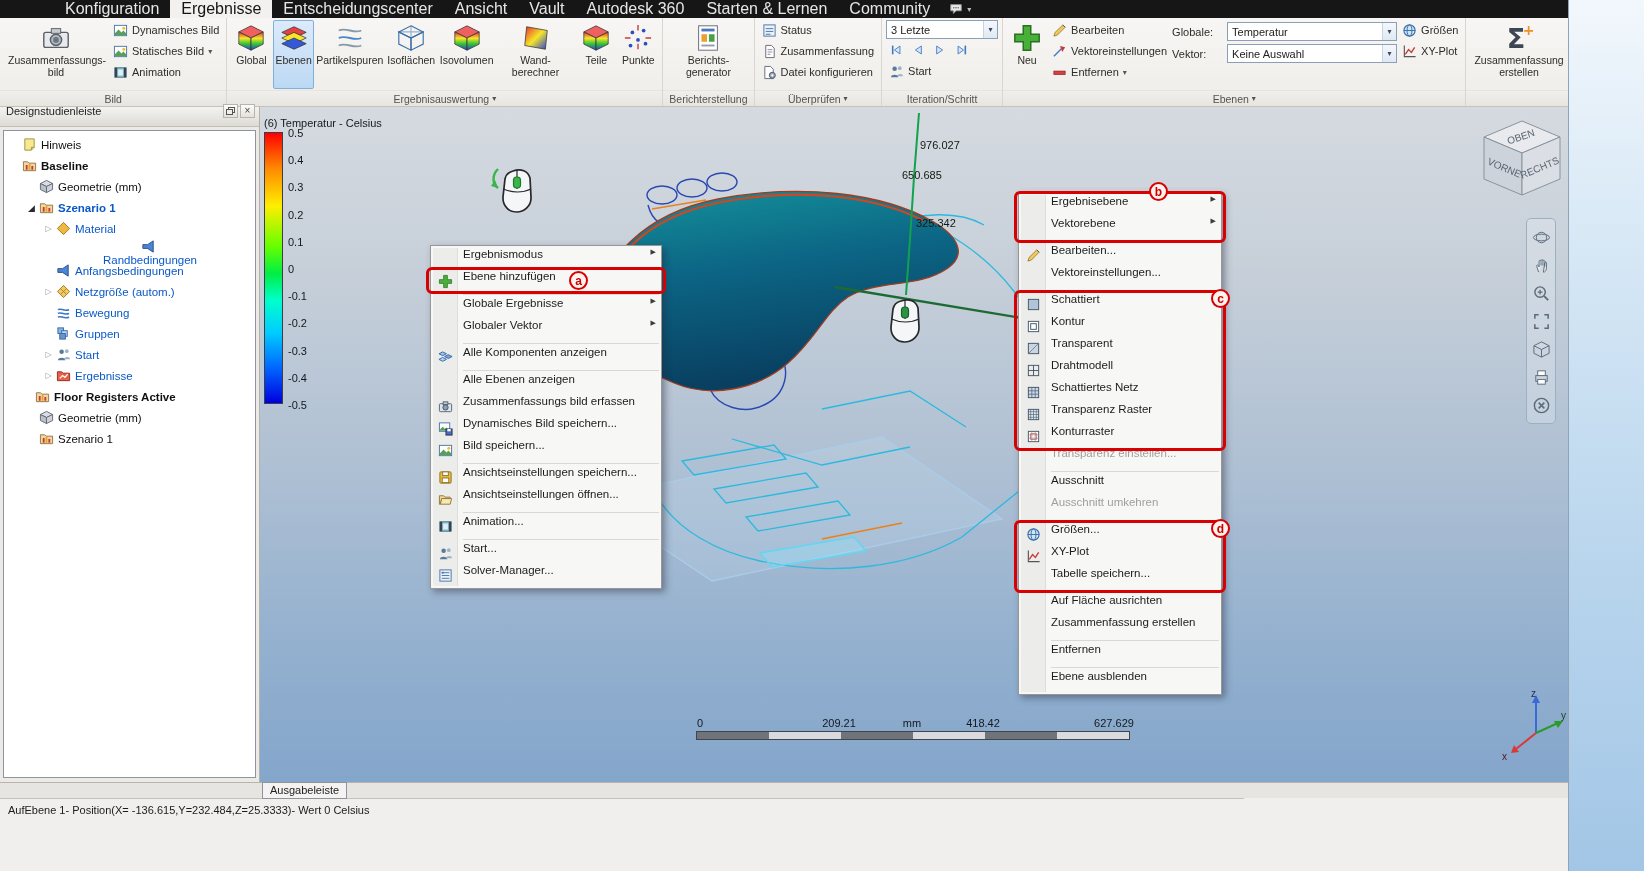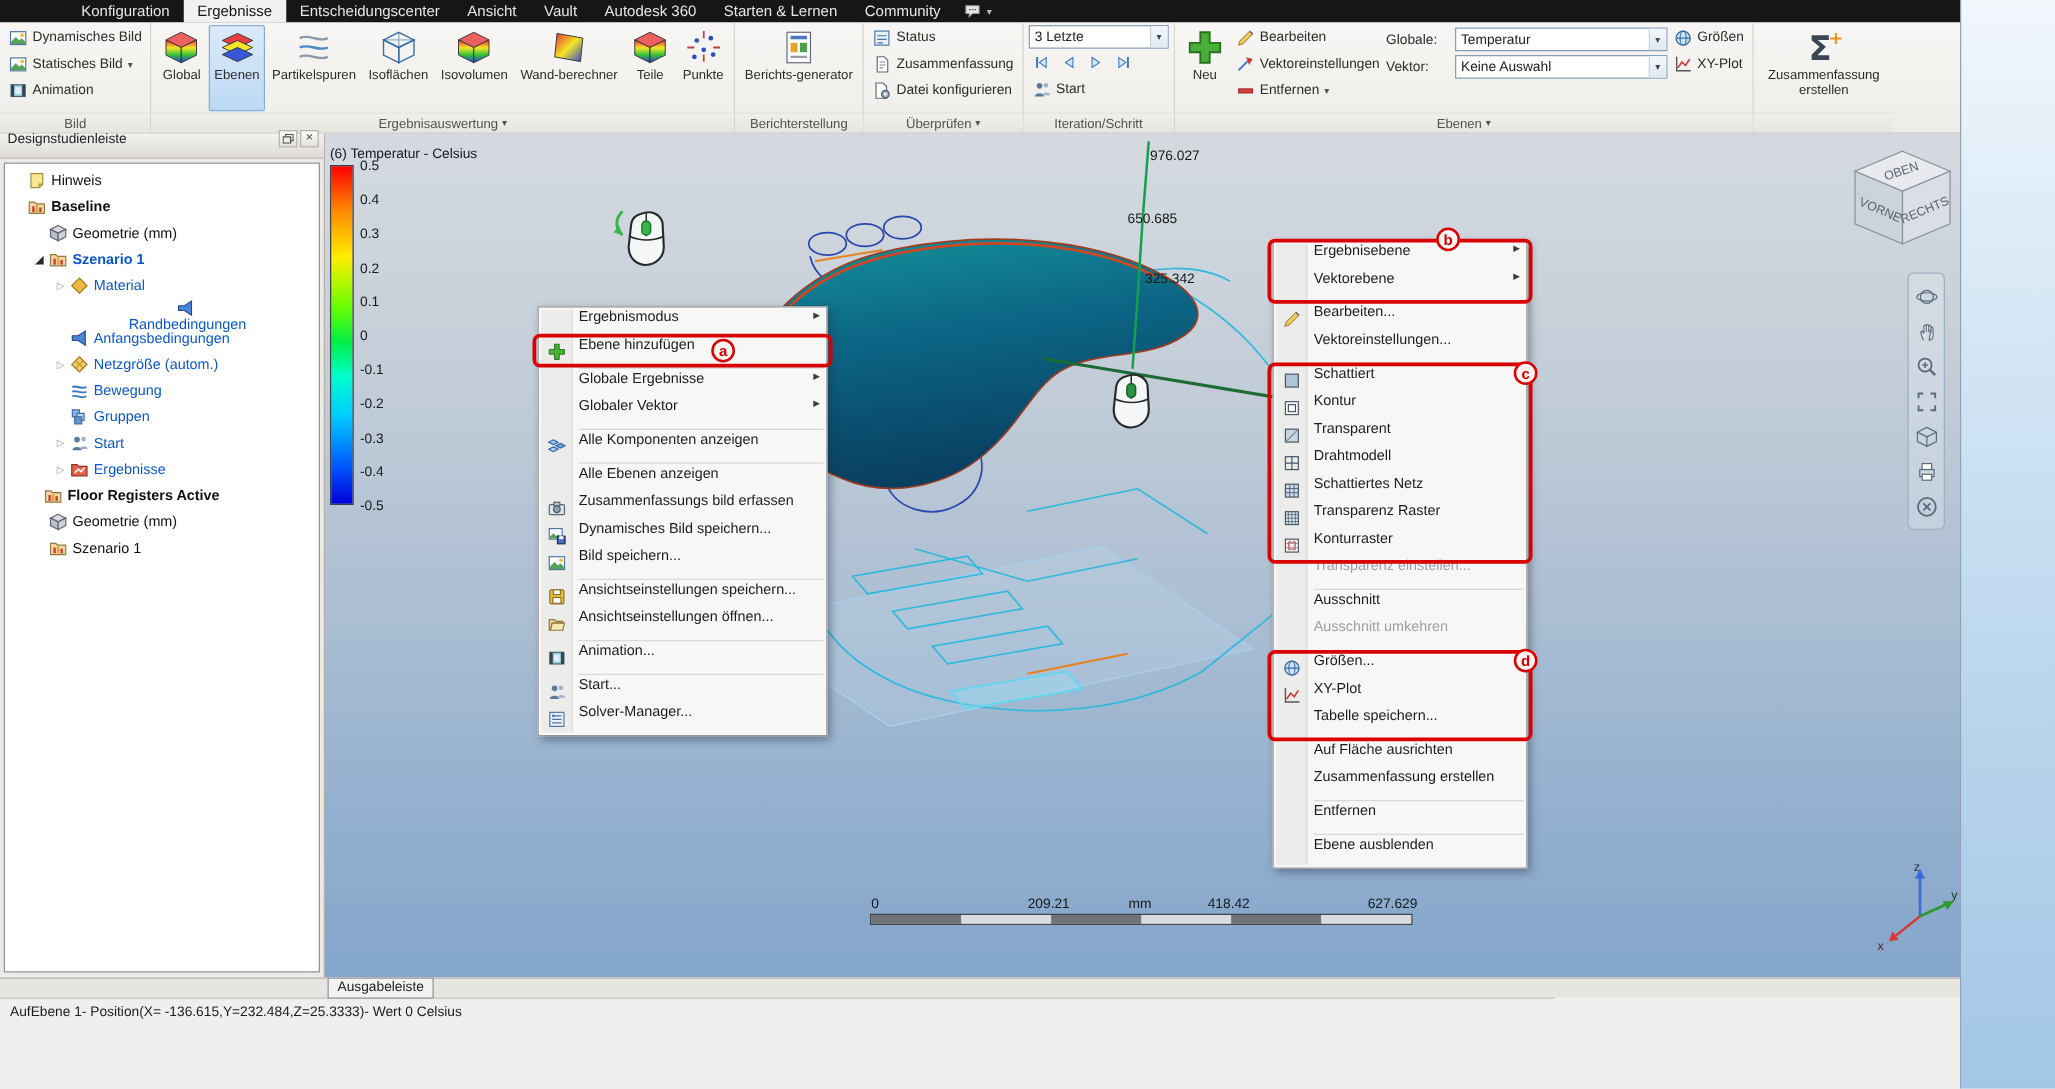--- a/index.html
+++ b/index.html
@@ -5,21 +5,21 @@
   *{margin:0;padding:0;box-sizing:border-box;}
   html,body{width:1644px;height:871px;overflow:hidden;}
   body{font-family:"Liberation Sans","DejaVu Sans",sans-serif;background:#f0efed;}
   #app{position:relative;width:1644px;height:871px;background:#f0efed;}
   #desktop-strip{position:absolute;left:1568px;top:0;width:76px;height:871px;
     background:linear-gradient(180deg,#f2f7fc 0%,#dcebf7 22%,#b9d5ed 65%,#a3c6e6 100%);border-left:1px solid #8fa4b8;}
 
   
   #menubar{position:absolute;left:0;top:0;width:1568px;height:18px;background:#161616;display:flex;align-items:stretch;padding-left:54px;}
   #menu-tabs{display:flex;}
-  .mtab{display:flex;align-items:center;padding:0 11px;font-size:12px;color:#e6e6e6;white-space:nowrap;}
+  .mtab{display:flex;align-items:center;padding:0 11px;font-size:16px;color:#e6e6e6;white-space:nowrap;}
   .mtab.active{background:#f2f1ef;color:#141414;}
   .mb-extra{display:flex;align-items:center;margin-left:8px;gap:4px;}
   .mb-extra .ic svg{width:14px;height:14px;}
   .mcaret{color:#bbb;font-size:8px;}
 
   
   #ribbon{position:absolute;left:0;top:18px;width:1568px;height:89px;background:linear-gradient(#f7f6f4,#eeede9);
     border-bottom:1px solid #c6c2ba;display:flex;overflow:hidden;}
   .rgroup{display:flex;flex-direction:column;border-right:1px solid #d9d5cf;}
   .rg-content{flex:1;display:flex;gap:2px;padding:2px 4px 1px;align-items:stretch;}
@@ -154,20 +154,33 @@
             <circle cx="10.5" cy="6.5" r="0.9" fill="#666"></circle>
           </svg>
         </span>
       <span class="mcaret">▾</span>
     </div>
   </div>
 
   <div id="ribbon">
     <div class="rgroup">
       <div class="rg-content">
+        <div id="rib-bild-big" class="bigrow">
+            <div class="rbig">
+              <span class="ic big">
+                <svg viewBox="0 0 32 32">
+                  <rect x="3" y="10" width="26" height="16" rx="2" fill="#e8eaec" stroke="#5a6068" stroke-width="1.5"></rect>
+                  <rect x="11" y="6" width="10" height="5" fill="#c8ccd0" stroke="#5a6068"></rect>
+                  <circle cx="16" cy="18" r="6" fill="#aeb6be" stroke="#5a6068" stroke-width="1.5"></circle>
+                  <circle cx="16" cy="18" r="3" fill="#6a7680"></circle>
+                </svg>
+              </span>
+              <div class="rblabel">Zusammenfassungs-bild</div>
+            </div>
+          </div>
         <div id="rib-bild-small" class="smallcol">
             <div class="rsmall">
               <span class="ic sm">
                 <svg viewBox="0 0 16 16">
                   <rect x="1.5" y="2.5" width="13" height="11" fill="#fff" stroke="#4a76a8"></rect>
                   <path d="M2 11 L6 7 L9 10 L11 8 L14 11 V13 H2 Z" fill="#58a058"></path>
                   <circle cx="11.5" cy="5.5" r="1.6" fill="#f0c030"></circle>
                 </svg>
               </span>
               <span class="rslabel">Dynamisches Bild</span>
@@ -812,21 +825,21 @@
             <div class="ltick" style="top: 131px;">0</div>
             <div class="ltick" style="top: 158.2px;">-0.1</div>
             <div class="ltick" style="top: 185.4px;">-0.2</div>
             <div class="ltick" style="top: 212.6px;">-0.3</div>
             <div class="ltick" style="top: 239.8px;">-0.4</div>
             <div class="ltick" style="top: 267px;">-0.5</div>
           </div>
       </div>
     </div>
 
-    <span class="mlabel" style="left:660px;top:12px">976.027</span>
+    <span class="mlabel" style="left:660px;top:32px">976.027</span>
     <span class="mlabel" style="left:642px;top:62px">650.685</span>
     <span class="mlabel" style="left:656px;top:110px">325.342</span>
     <span class="mlabel" style="left:762px;top:194px">440.384</span>
 
     <div id="viewcube">
       <svg width="100" height="88" viewBox="0 0 100 88">
         <g stroke="#8a939e" stroke-width="1">
           <polygon points="50,6 88,22 50,38 12,22" fill="rgba(233,236,239,0.92)"></polygon>
           <polygon points="12,22 50,38 50,80 12,64" fill="rgba(204,210,217,0.92)"></polygon>
           <polygon points="88,22 50,38 50,80 88,64" fill="rgba(219,224,229,0.92)"></polygon>

